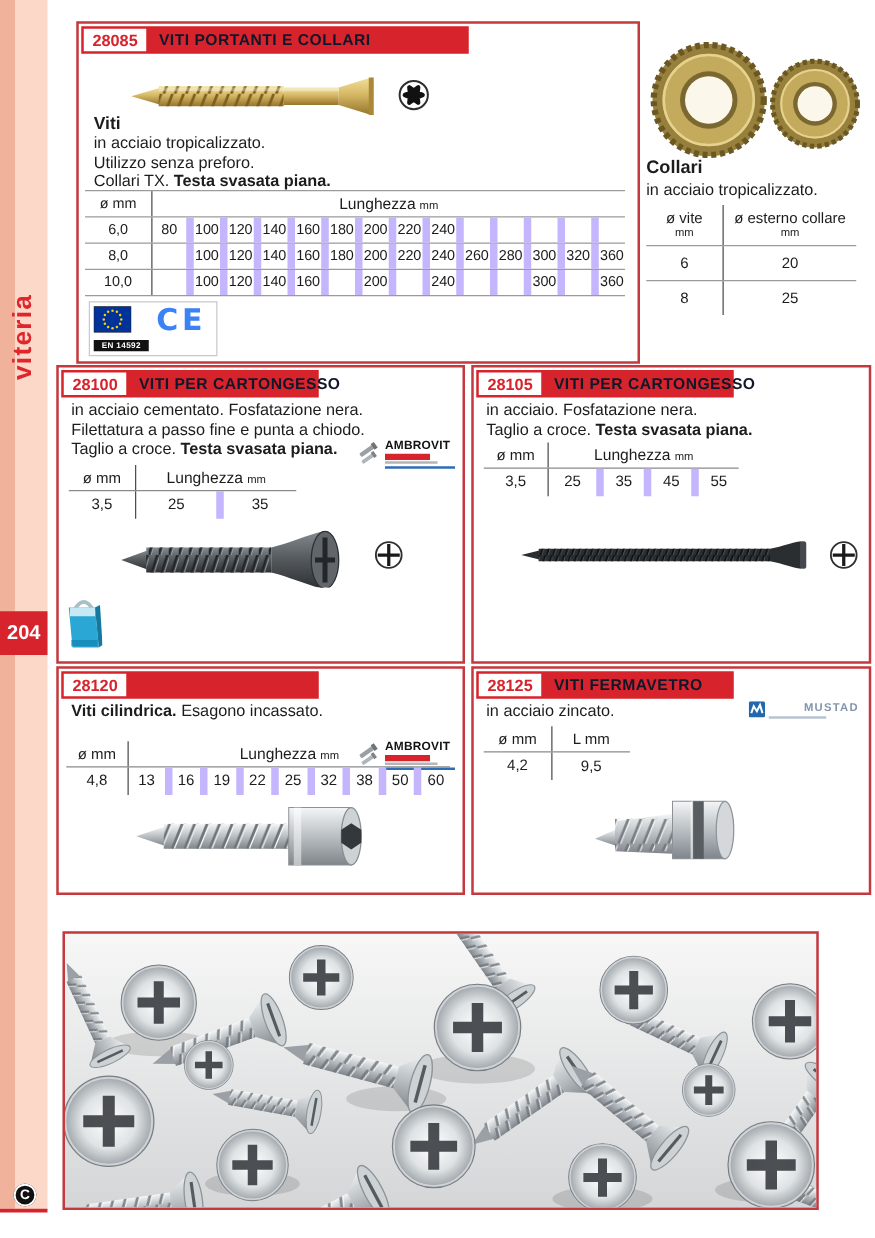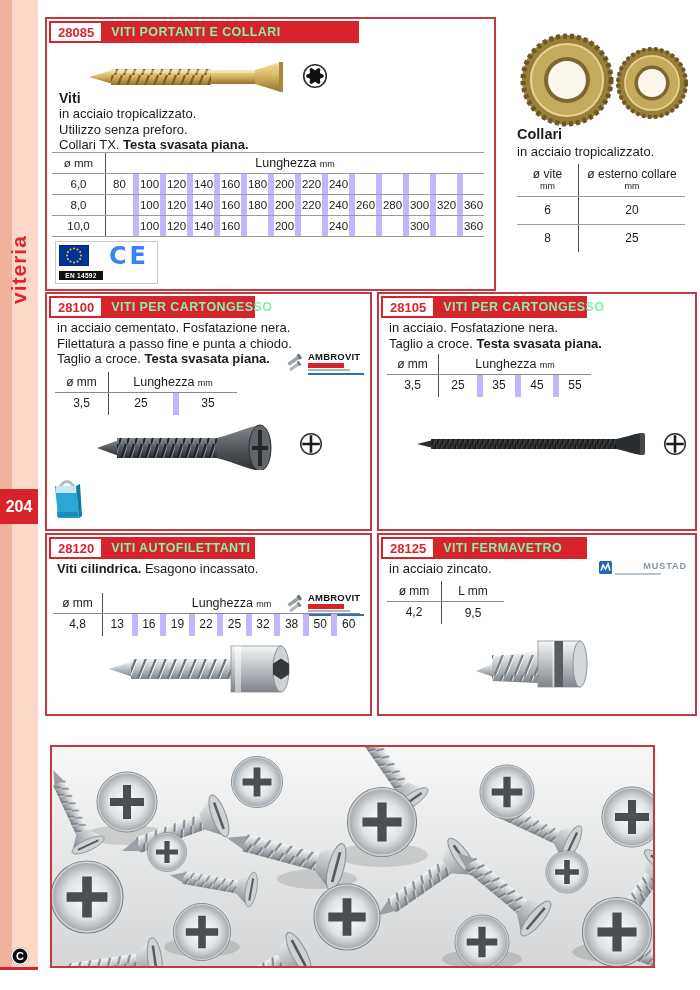--- a/index.html
+++ b/index.html
@@ -15,31 +15,31 @@
           color:#e0252c;font-weight:bold;font-size:21px;letter-spacing:1px;
           display:flex;align-items:center;justify-content:center;}
   .sb-badge{position:absolute;left:0;top:489px;width:38px;height:35px;background:#d7232b;
             color:#fff;font-weight:bold;font-size:16px;display:flex;align-items:center;justify-content:center;}
   .c-logo{position:absolute;left:11px;top:947px;width:18px;height:18px;border-radius:50%;
           background:#101010;color:#fff;font-weight:bold;font-size:11px;
           display:flex;align-items:center;justify-content:center;box-shadow:0 0 0 1.5px #fff inset;}
 
   
   .panel{position:absolute;border:2px solid #c4393e;background:#fff;}
-  #p85{left:45px;top:17px;width:447px;height:270px;}
+  #p85{left:61px;top:17px;width:447px;height:270px;}
   #p100{left:45px;top:292px;width:323px;height:235px;}
   #p105{left:377px;top:292px;width:316px;height:235px;}
   #p120{left:45px;top:533px;width:323px;height:179px;}
   #p125{left:377px;top:533px;width:316px;height:179px;}
 
   .hdr{position:absolute;left:2px;top:2px;height:22px;background:#d7232b;display:flex;align-items:stretch;}
   #p85 .hdr{width:310px;} #p100 .hdr,#p105 .hdr,#p120 .hdr,#p125 .hdr{width:206px;}
   .code{background:#fff;color:#d7232b;font-weight:bold;font-size:13px;display:flex;align-items:center;
         padding:0 7px;margin:2px 0 2px 2px;}
-  .hdr-title{color:#86efac;font-weight:bold;font-size:12.5px;letter-spacing:.4px;
+  .hdr-title{color:#0f172a;font-weight:bold;font-size:12.5px;letter-spacing:.4px;
              display:flex;align-items:center;padding:0 10px;white-space:nowrap;}
 
   .txt{position:absolute;font-size:13px;line-height:15.5px;}
   .b{font-weight:bold;}
   .prod{position:absolute;font-weight:bold;font-size:14px;}
 
   
   .tbl{position:absolute;}
   .trow{display:grid;align-items:center;}
   .cell{text-align:center;font-size:12px;overflow:hidden;}
@@ -411,21 +411,20 @@
     </svg>
     <svg class="abs" style="left:284px;top:138px" width="24" height="24">
       <circle cx="12" cy="12" r="10.3" fill="#fff" stroke="#2e2e2e" stroke-width="1.5"></circle>
       <path d="M10.7,3.2 L13.3,3.2 L13.3,10.7 L20.8,10.7 L20.8,13.3 L13.3,13.3 L13.3,20.8 L10.7,20.8 L10.7,13.3 L3.2,13.3 L3.2,10.7 L10.7,10.7 Z" fill="#1a1a1a"></path>
     </svg>
   </div>
 
   <div class="panel" id="p120">
     <div class="hdr">
       <span class="code">28120</span>
-      <span class="hdr-title">VITI AUTOFILETTANTI</span>
     </div>
     <div class="ambrovit" style="right:6px;top:26px">
       <svg width="22" height="20">
         <g transform="rotate(-35 11 8)">
             <rect x="3" y="6" width="13" height="3.5" rx="1" fill="#9aa0a4"></rect>
             <rect x="15" y="5" width="3" height="5.5" fill="#6d7377"></rect>
           </g>
         <g transform="rotate(-35 11 15)">
             <rect x="5" y="13" width="11" height="3" rx="1" fill="#b0b5b9"></rect>
             <rect x="15" y="12" width="2.6" height="5" fill="#7d8287"></rect>

